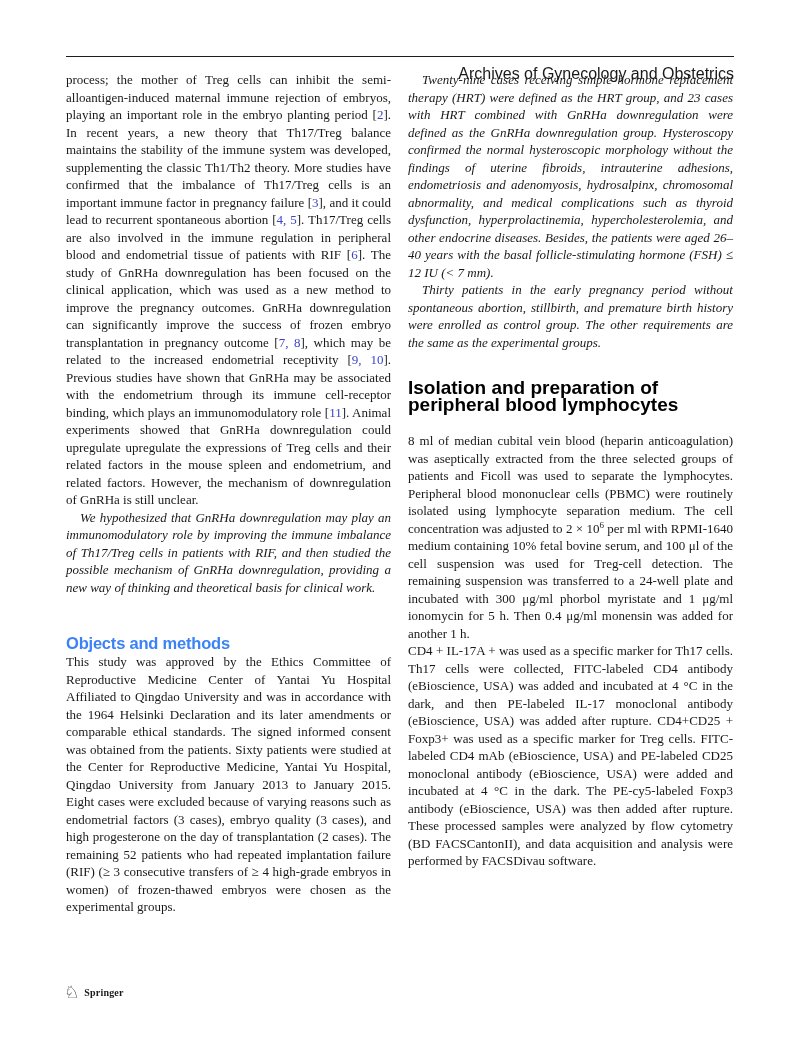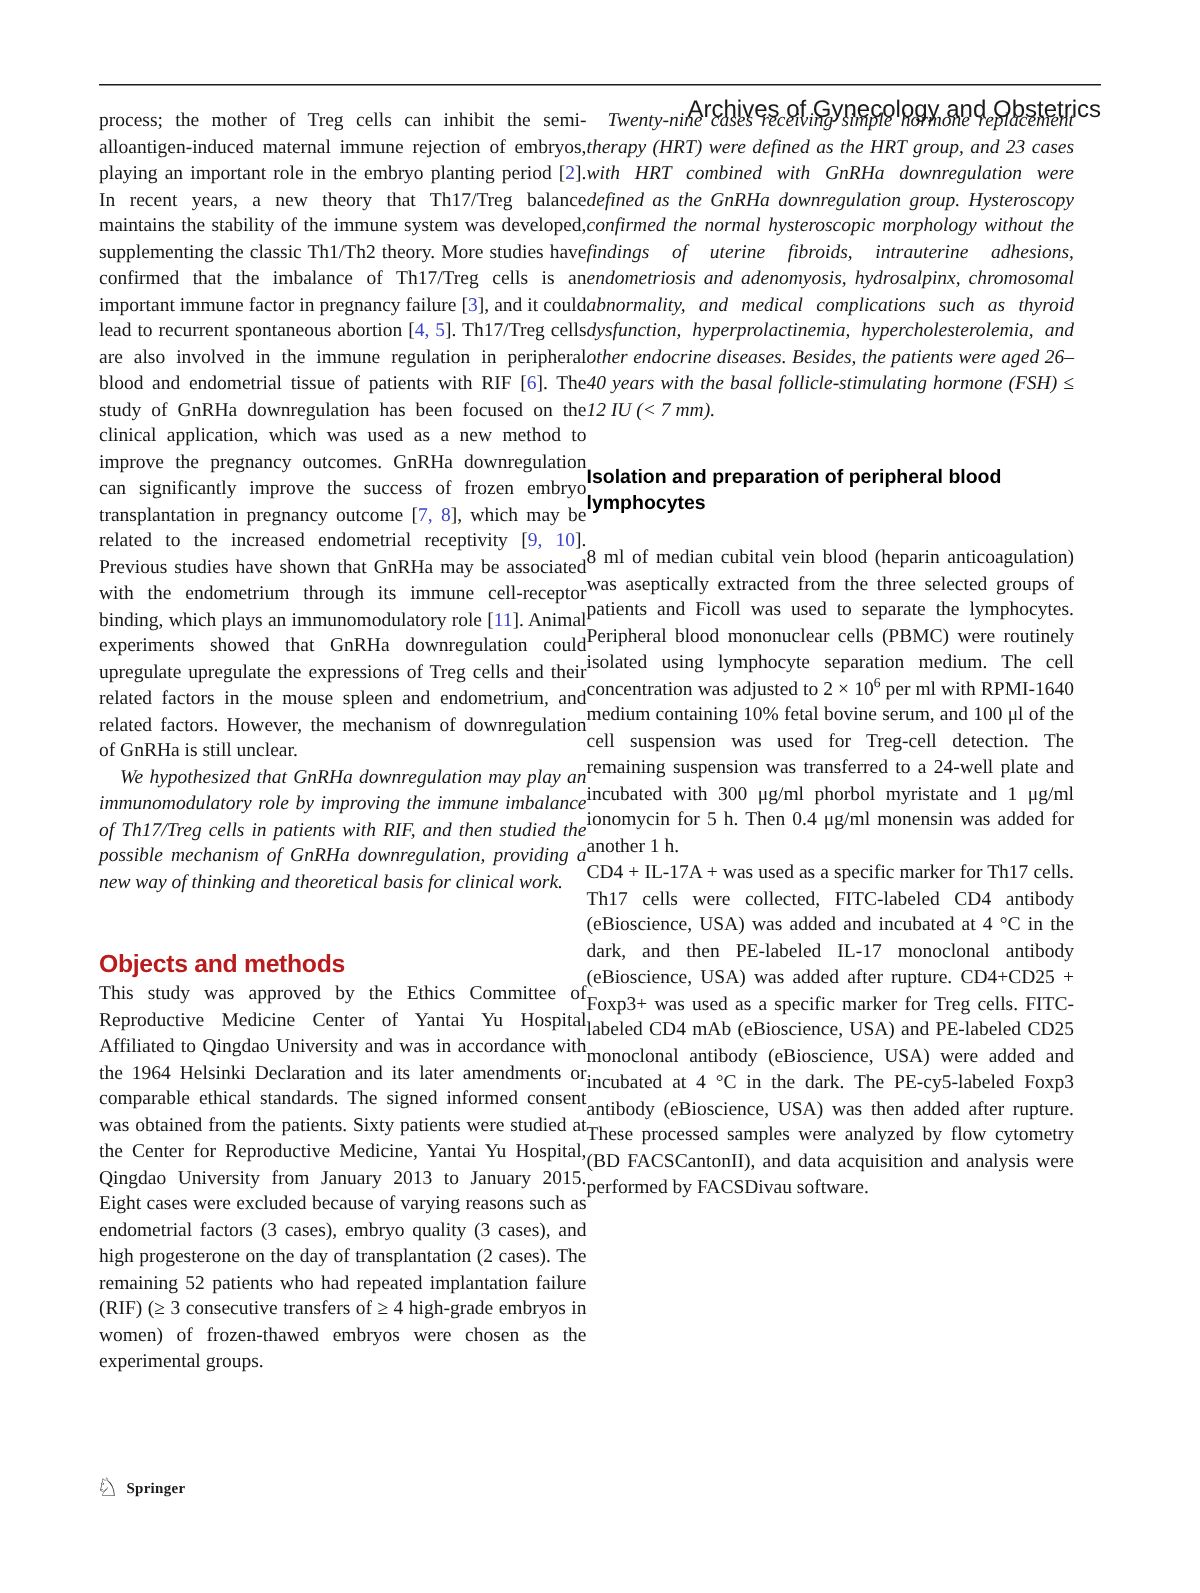--- a/index.html
+++ b/index.html
@@ -31,20 +31,21 @@
     border: none;
     border-top: 1.6px solid #1c1c1c;
     margin: 0;
   }
   .columns {
     position: absolute;
     top: 71px;
     left: 66px;
     width: 668px;
     display: flex;
+    gap: 17px;
     align-items: flex-start;
   }
   .col {
     width: 325px;
     flex: 0 0 325px;
   }
   p.body-p {
     margin: 0;
     font-family: "Liberation Serif", serif;
     font-size: 13px;
@@ -54,27 +55,27 @@
     hyphens: auto;
     -webkit-hyphens: auto;
   }
   p.body-p.indent { text-indent: 14px; font-style: italic; }
   .heading-1 {
     font-family: "Liberation Sans", sans-serif;
     font-weight: 700;
     font-size: 16.5px;
     line-height: 20px;
     letter-spacing: -0.2px;
-    color: #b91c1c;
+    color: #3b82f6;
     margin: 37px 0 0 0;
   }
   .heading-2 {
     font-family: "Liberation Sans", sans-serif;
     font-weight: 700;
-    font-size: 13px;
+    font-size: 19px;
     line-height: 17px;
     color: #000000;
     margin: 28px 0 19px 0;
   }
   .heading-1 + .heading-2 { margin-top: 17px; }
   .cite { color: #3b43c8; cursor: pointer; }
   sup.sup {
     font-size: 9px;
     line-height: 0;
     vertical-align: super;
@@ -112,20 +113,21 @@
 
   <main class="columns">
     <section class="col">
         <p class="body-p"><span>process; the mother of Treg cells can inhibit the semi-alloantigen-induced maternal immune rejection of embryos, playing an important role in the embryo planting period [</span><span class="cite">2</span><span>]. In recent years, a new theory that Th17/Treg balance maintains the stability of the immune system was developed, supplementing the classic Th1/Th2 theory. More studies have confirmed that the imbalance of Th17/Treg cells is an important immune factor in pregnancy failure [</span><span class="cite">3</span><span>], and it could lead to recurrent spontaneous abortion [</span><span class="cite">4, 5</span><span>]. Th17/Treg cells are also involved in the immune regulation in peripheral blood and endometrial tissue of patients with RIF [</span><span class="cite">6</span><span>]. The study of GnRHa downregulation has been focused on the clinical application, which was used as a new method to improve the pregnancy outcomes. GnRHa downregulation can significantly improve the success of frozen embryo transplantation in pregnancy outcome [</span><span class="cite">7, 8</span><span>], which may be related to the increased endometrial receptivity [</span><span class="cite">9, 10</span><span>]. Previous studies have shown that GnRHa may be associated with the endometrium through its immune cell-receptor binding, which plays an immunomodulatory role [</span><span class="cite">11</span><span>]. Animal experiments showed that GnRHa downregulation could upregulate upregulate the expressions of Treg cells and their related factors in the mouse spleen and endometrium, and related factors. However, the mechanism of downregulation of GnRHa is still unclear.</span></p>
         <p class="body-p indent"><span>We hypothesized that GnRHa downregulation may play an immunomodulatory role by improving the immune imbalance of Th17/Treg cells in patients with RIF, and then studied the possible mechanism of GnRHa downregulation, providing a new way of thinking and theoretical basis for clinical work.</span></p>
         <div class="heading-1">Objects and methods</div>
         <p class="body-p"><span>This study was approved by the Ethics Committee of Reproductive Medicine Center of Yantai Yu Hospital Affiliated to Qingdao University and was in accordance with the 1964 Helsinki Declaration and its later amendments or comparable ethical standards. The signed informed consent was obtained from the patients. Sixty patients were studied at the Center for Reproductive Medicine, Yantai Yu Hospital, Qingdao University from January 2013 to January 2015. Eight cases were excluded because of varying reasons such as endometrial factors (3 cases), embryo quality (3 cases), and high progesterone on the day of transplantation (2 cases). The remaining 52 patients who had repeated implantation failure (RIF) (≥ 3 consecutive transfers of ≥ 4 high-grade embryos in women) of frozen-thawed embryos were chosen as the experimental groups.</span></p>
       </section>
     <section class="col">
         <p class="body-p indent"><span>Twenty-nine cases receiving simple hormone replacement therapy (HRT) were defined as the HRT group, and 23 cases with HRT combined with GnRHa downregulation were defined as the GnRHa downregulation group. Hysteroscopy confirmed the normal hysteroscopic morphology without the findings of uterine fibroids, intrauterine adhesions, endometriosis and adenomyosis, hydrosalpinx, chromosomal abnormality, and medical complications such as thyroid dysfunction, hyperprolactinemia, hypercholesterolemia, and other endocrine diseases. Besides, the patients were aged 26–40 years with the basal follicle-stimulating hormone (FSH) ≤ 12 IU (&lt; 7 mm).</span></p>
+        <p class="body-p indent"><span>Thirty patients in the early pregnancy period without spontaneous abortion, stillbirth, and premature birth history were enrolled as control group. The other requirements are the same as the experimental groups.</span></p>
         <div class="heading-2">Isolation and preparation of peripheral blood lymphocytes</div>
         <p class="body-p"><span>8 ml of median cubital vein blood (heparin anticoagulation) was aseptically extracted from the three selected groups of patients and Ficoll was used to separate the lymphocytes. Peripheral blood mononuclear cells (PBMC) were routinely isolated using lymphocyte separation medium. The cell concentration was adjusted to 2 × 10</span><sup class="sup">6</sup><span> per ml with RPMI-1640 medium containing 10% fetal bovine serum, and 100 μl of the cell suspension was used for Treg-cell detection. The remaining suspension was transferred to a 24-well plate and incubated with 300 μg/ml phorbol myristate and 1 μg/ml ionomycin for 5 h. Then 0.4 μg/ml monensin was added for another 1 h.</span></p>
         <p class="body-p"><span>CD4 + IL-17A + was used as a specific marker for Th17 cells. Th17 cells were collected, FITC-labeled CD4 antibody (eBioscience, USA) was added and incubated at 4 °C in the dark, and then PE-labeled IL-17 monoclonal antibody (eBioscience, USA) was added after rupture. CD4+CD25 + Foxp3+ was used as a specific marker for Treg cells. FITC-labeled CD4 mAb (eBioscience, USA) and PE-labeled CD25 monoclonal antibody (eBioscience, USA) were added and incubated at 4 °C in the dark. The PE-cy5-labeled Foxp3 antibody (eBioscience, USA) was then added after rupture. These processed samples were analyzed by flow cytometry (BD FACSCantonII), and data acquisition and analysis were performed by FACSDivau software.</span></p>
       </section>
   </main>
 
   <div class="springer-footer">
     <span class="springer-knight">♘</span>
     <span class="springer-word">Springer</span>
   </div>

